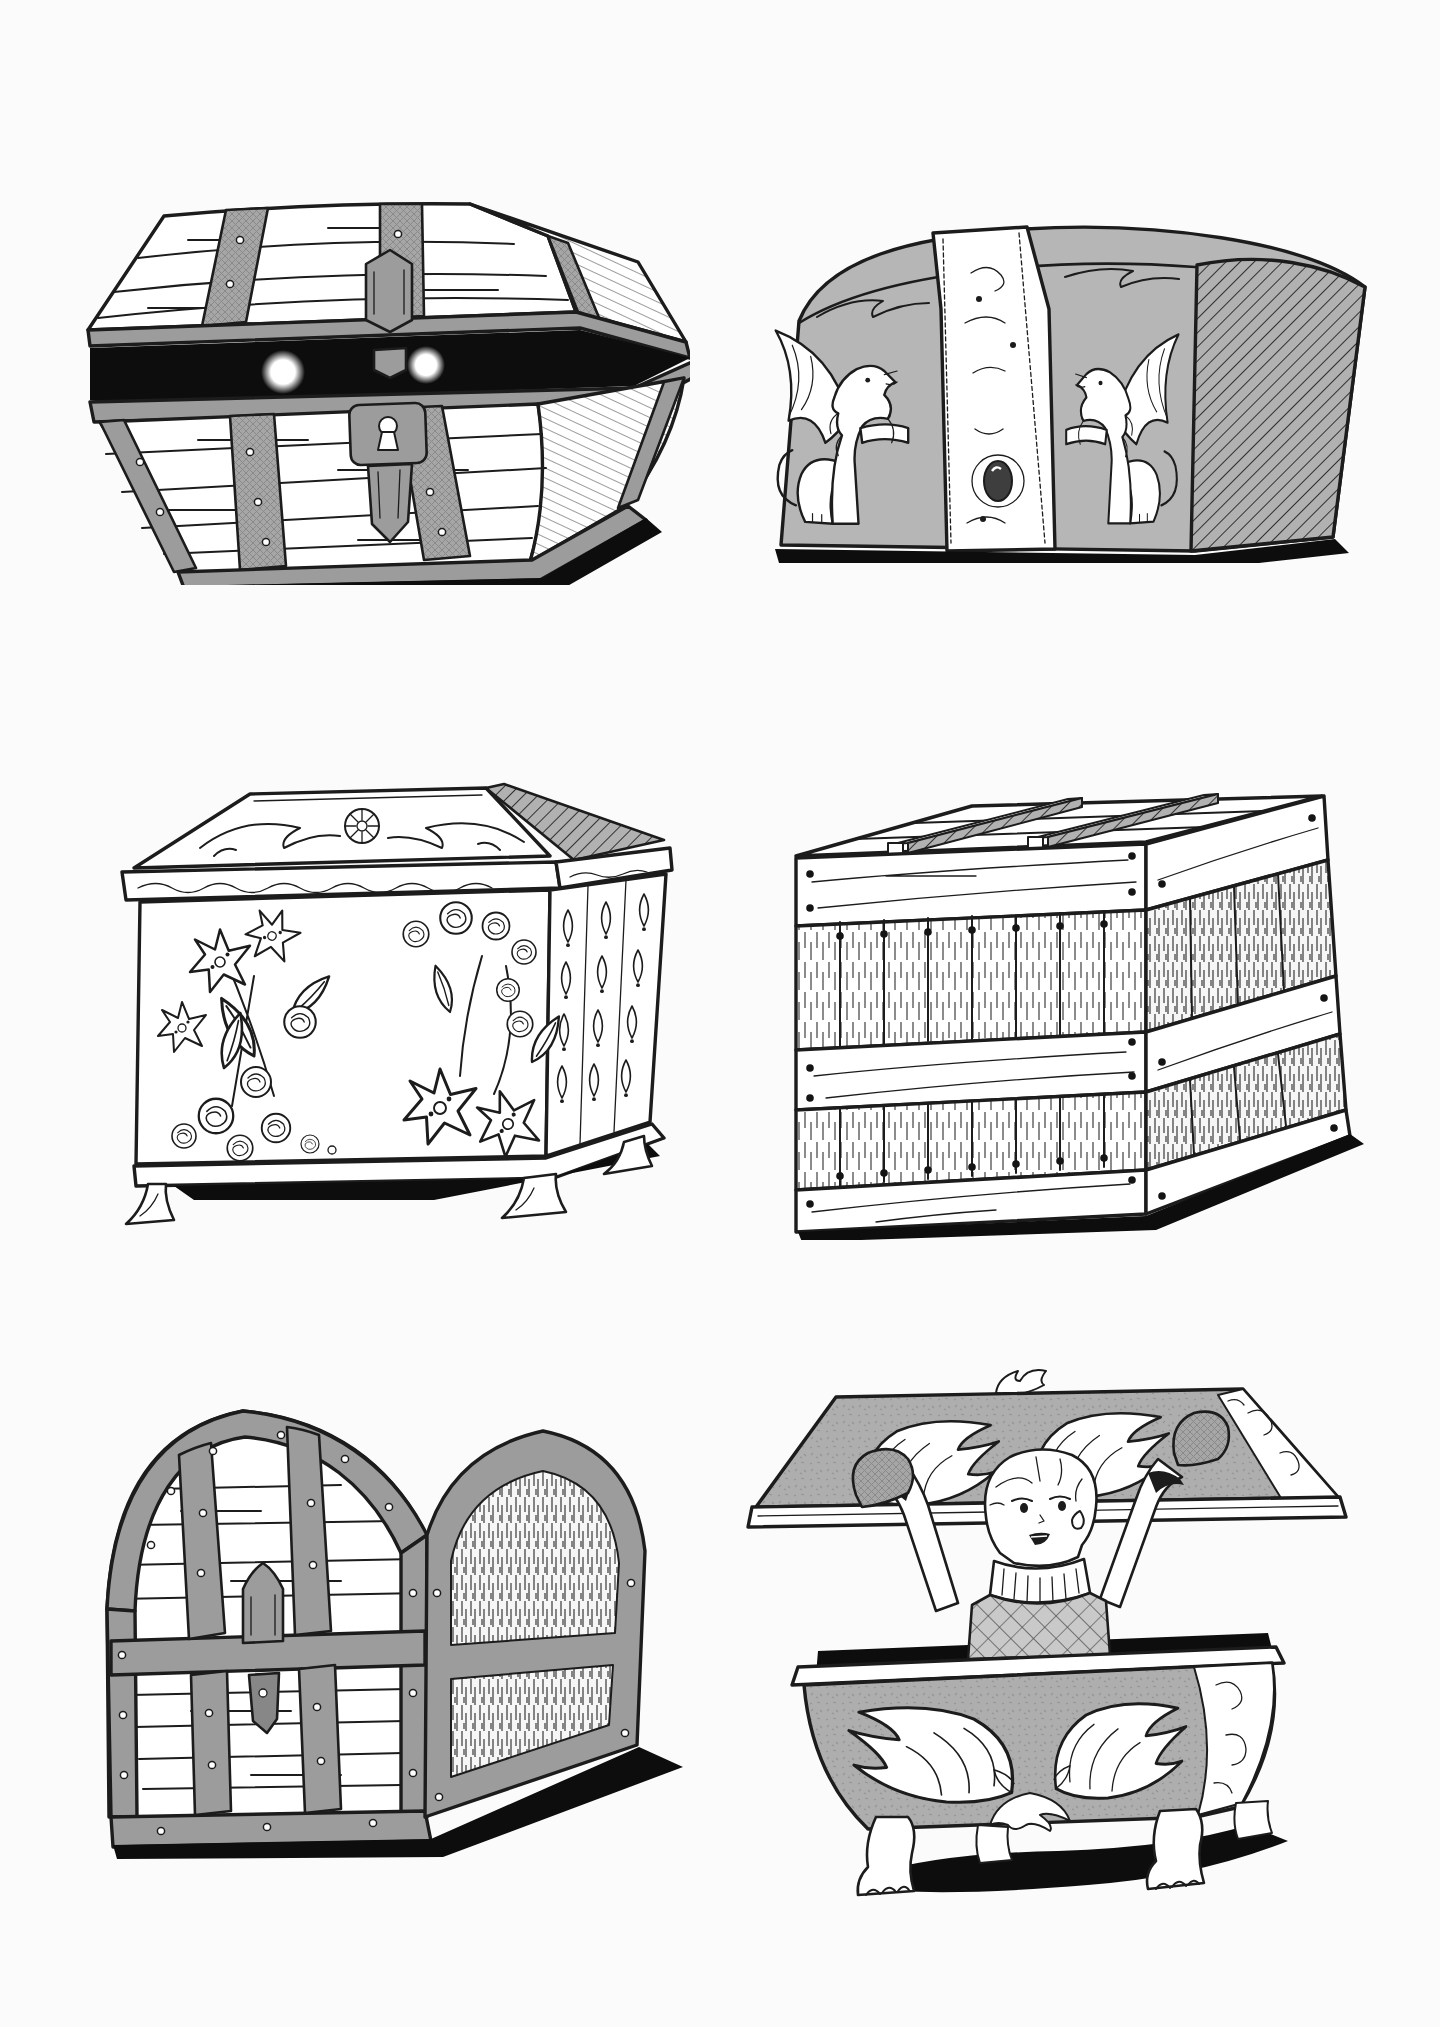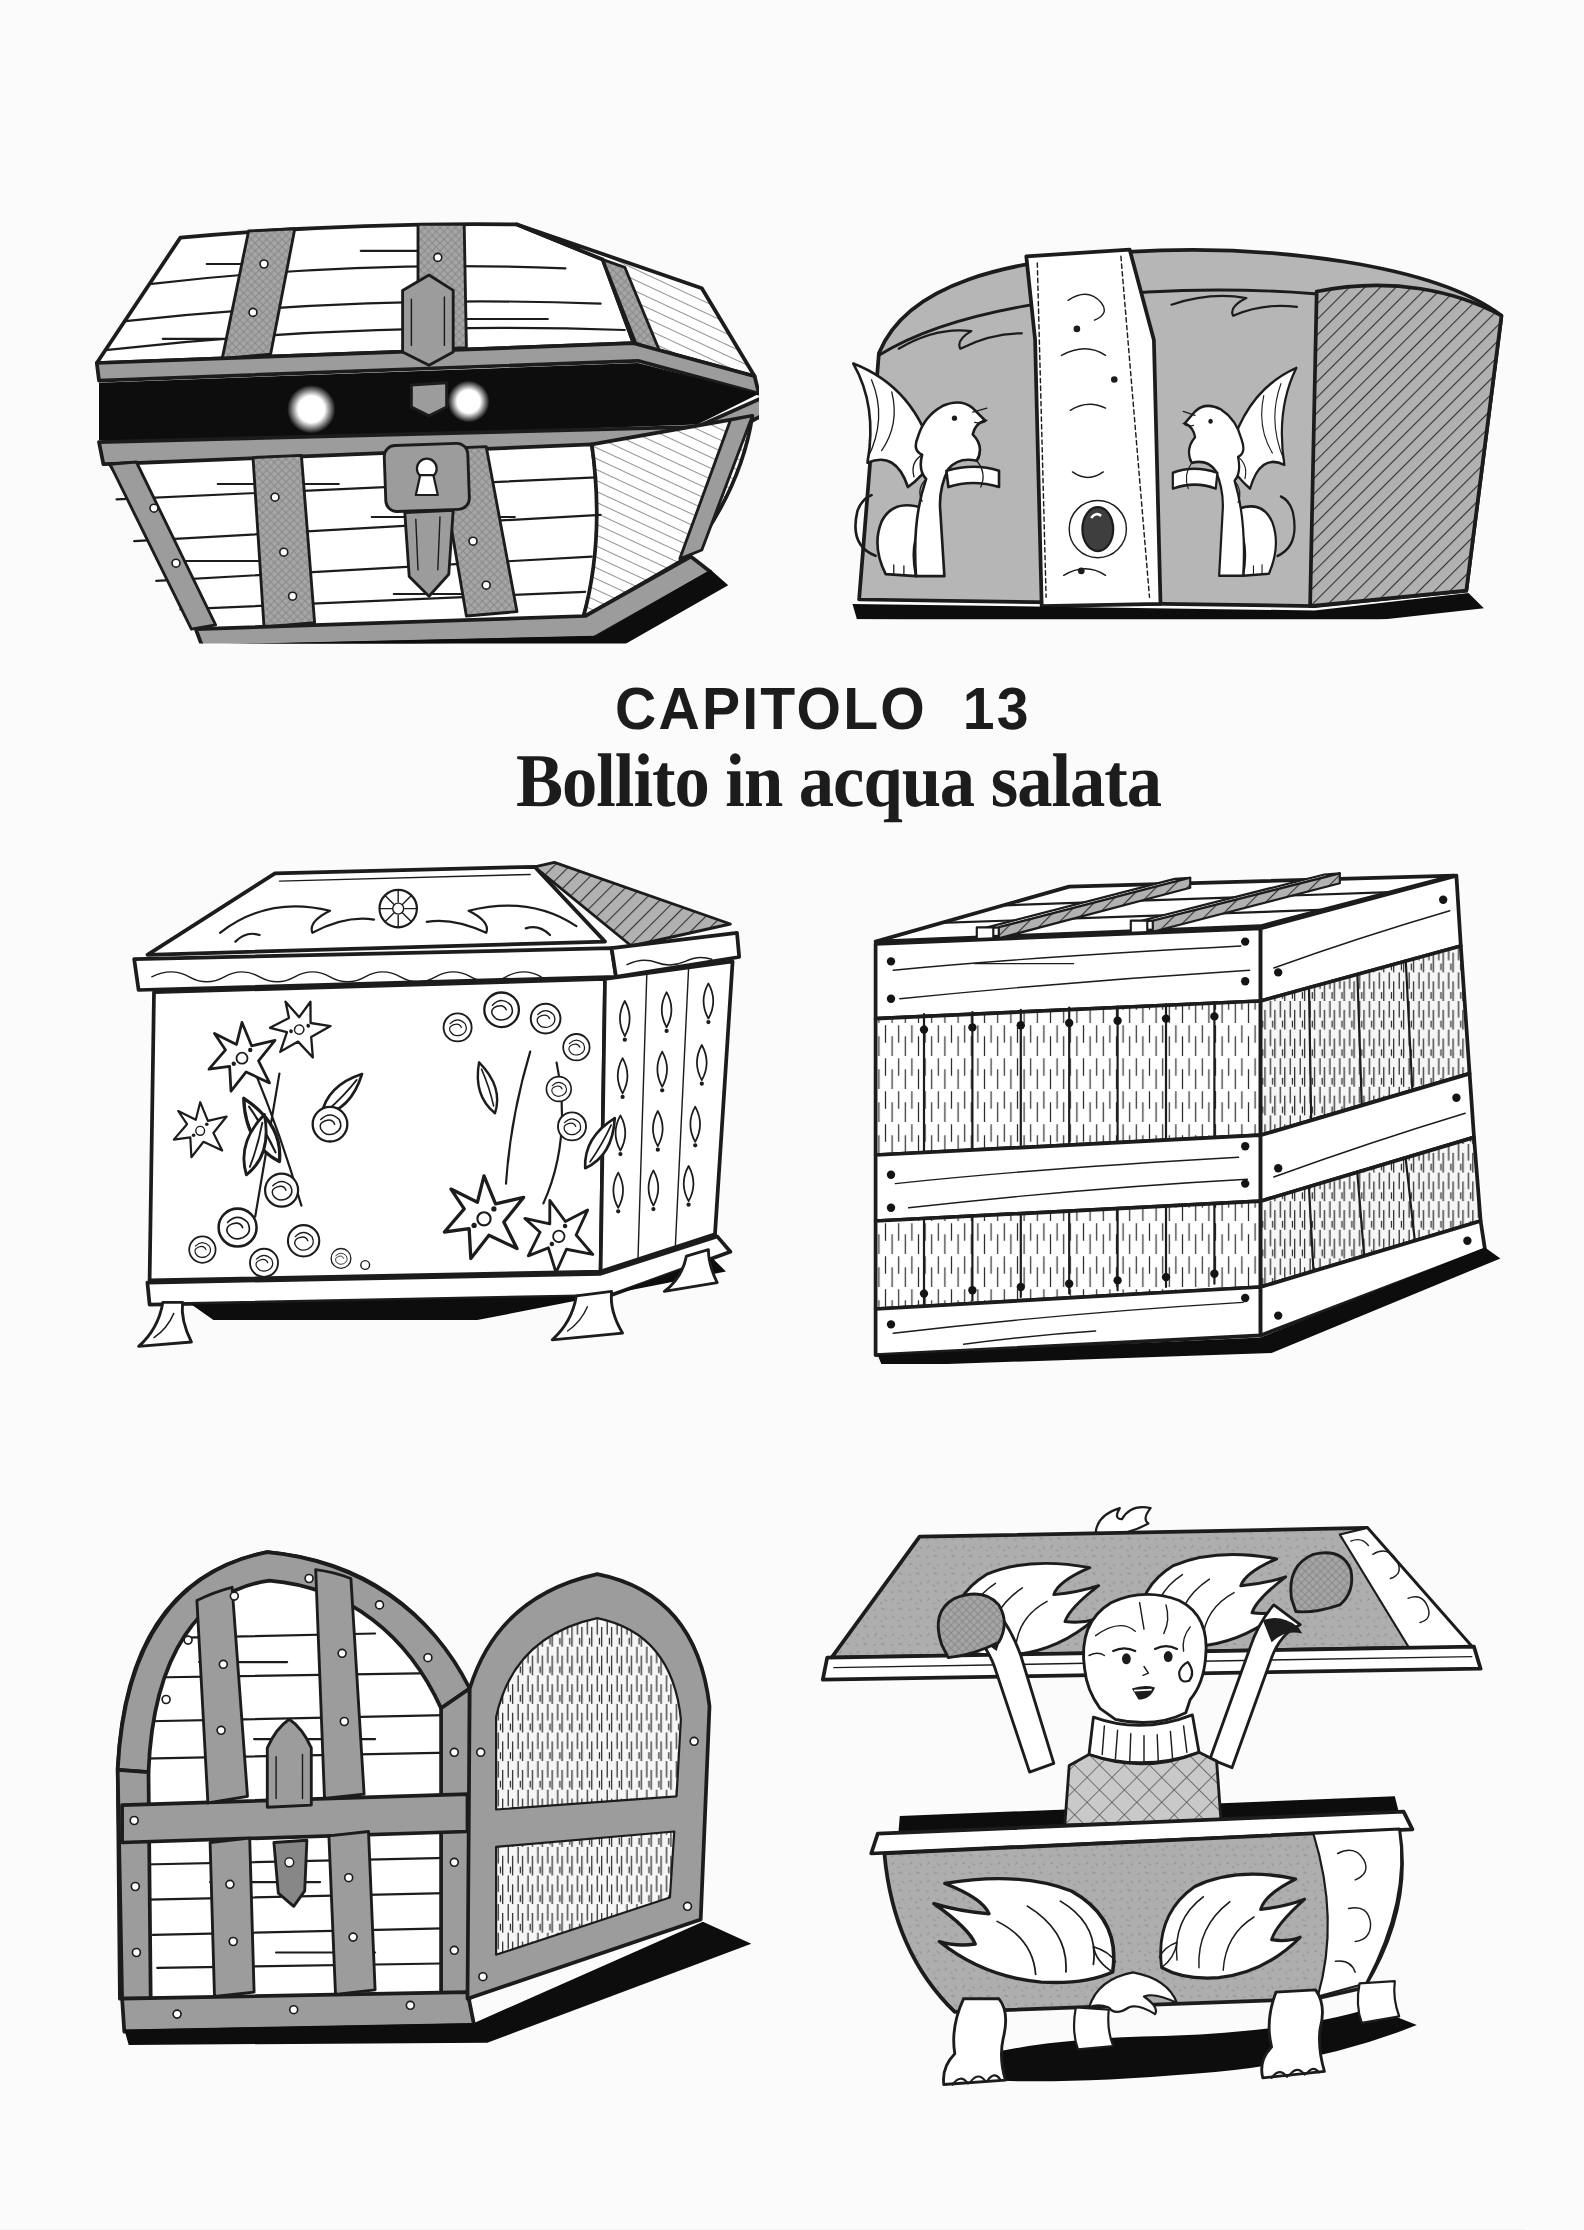--- a/index.html
+++ b/index.html
@@ -183,24 +183,20 @@
         <circle cx="214" cy="86" r="3" class="fi"></circle>
           <circle cx="248" cy="132" r="3" class="fi"></circle>
           <circle cx="218" cy="306" r="3" class="fi"></circle>
       </g>
       <use href="#lion" transform="translate(-4,112) scale(0.92)"></use>
       <use href="#lion" transform="translate(426,116) scale(-0.78,0.9)"></use>
       <path class="fk" d="M10,336 L430,342 L570,326 L584,340 L440,356 L14,350 Z"></path>
     </svg>
   </div>
 
-  <header class="chapter-head">
-    <div class="chapter-label">CAPITOLO 13</div>
-    <div class="chapter-title">Bollito in acqua salata</div>
-  </header>
 
   <div class="illo" style="left:104px;top:776px;width:594px;height:459px">
     <svg viewBox="0 0 594 459" role="img" aria-label="floral-painted-chest">
       <g>
         <path class="fw o" d="M146,18 L382,12 L446,80 L30,92 Z"></path>
         <path class="o3" fill="url(#hatchD)" d="M382,12 L400,8 L560,64 L470,84 Z"></path>
         <path class="fn o1" d="M150,25 L378,19"></path>
         <use href="#rosette" transform="translate(258,50)"></use>
         <path class="fn o2" d="M96,72 Q140,38 196,52 Q176,62 180,72 Q210,56 236,60 M420,66 Q378,38 322,52 Q342,62 338,72 Q308,58 284,62 M110,80 q10,-10 22,-6 M396,74 q-10,-10 -22,-6"></path>
       </g>

